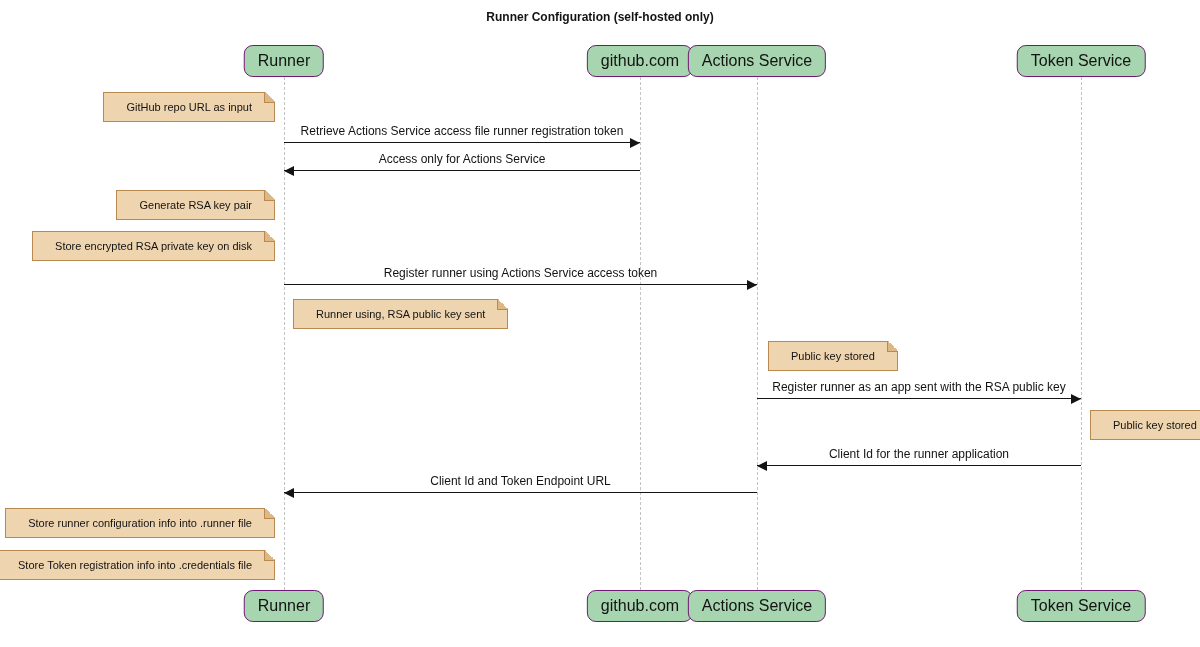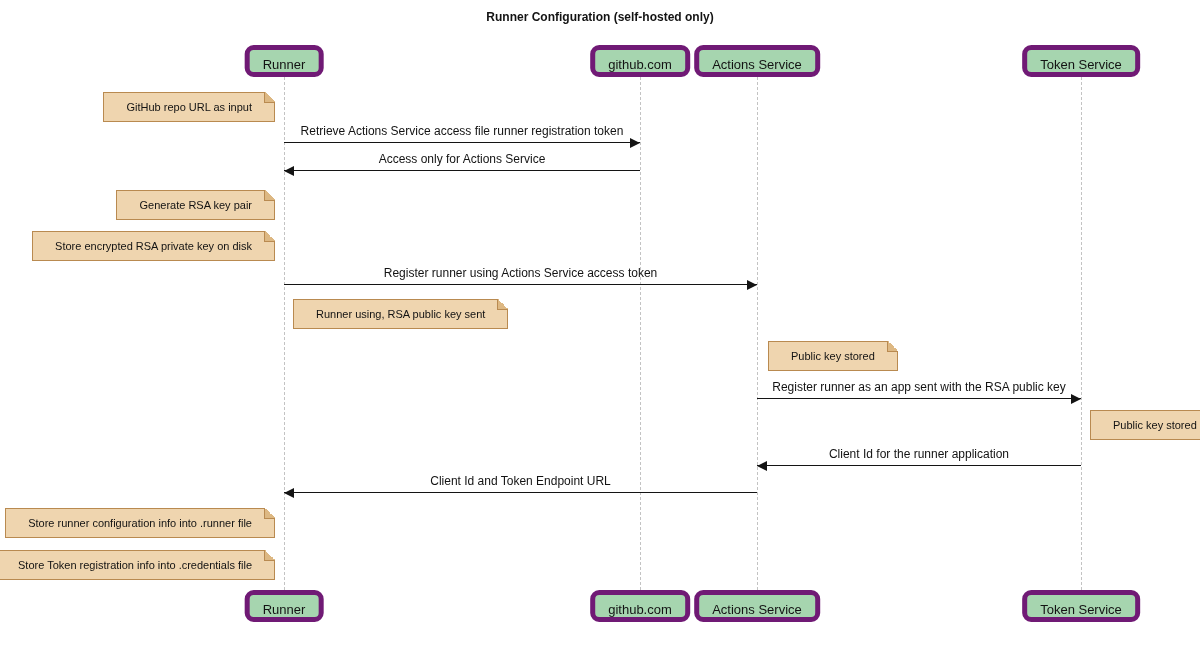--- a/index.html
+++ b/index.html
@@ -10,22 +10,22 @@
   .title {
     position:absolute; top:10px; left:0; width:1200px; text-align:center;
     font-size:12px; font-weight:bold; letter-spacing:0;
   }
   .lifeline {
     position:absolute; top:77px; height:513px; width:0;
     border-left:1px dashed #c3c3c3;
   }
   .actor {
     position:absolute; box-sizing:border-box; height:32px; line-height:30px;
-    padding:0 13px; background:#a6d5af; border:5px solid #701a75;
-    border-radius:9px; font-size:13px; white-space:nowrap;
+    padding:0 13px; background:#a6d5af; border:1px solid #701a75;
+    border-radius:9px; font-size:16px; white-space:nowrap;
     transform:translateX(-50%); text-align:center;
   }
   .actor.top { top:45px; }
   .actor.bottom { top:590px; }
   .note {
     position:absolute; background:#efd5af; border:1px solid #b98a50;
     font-size:11px; line-height:14px; padding:7px 22px; white-space:nowrap;
   }
   .note .fold {
     position:absolute; top:-1px; right:-1px; width:11px; height:11px;

